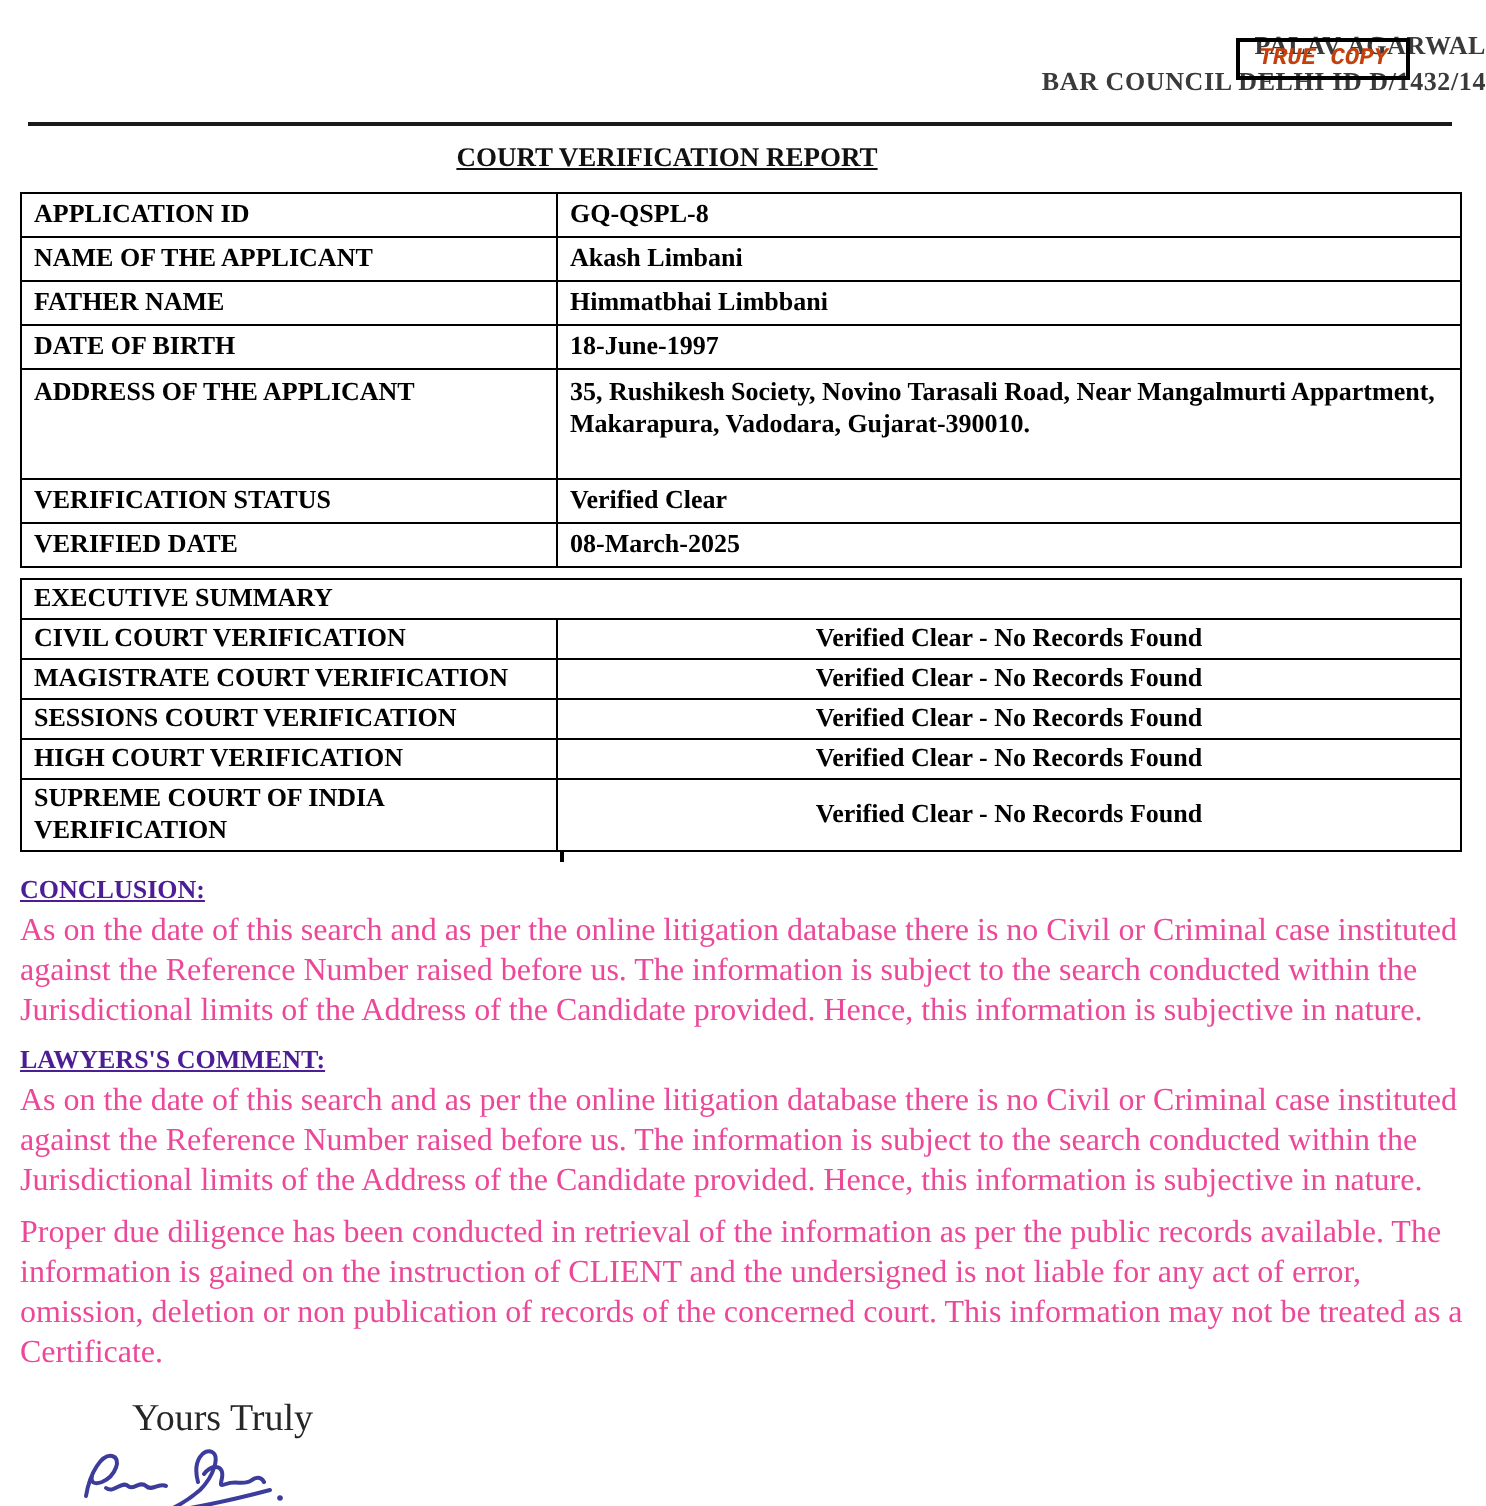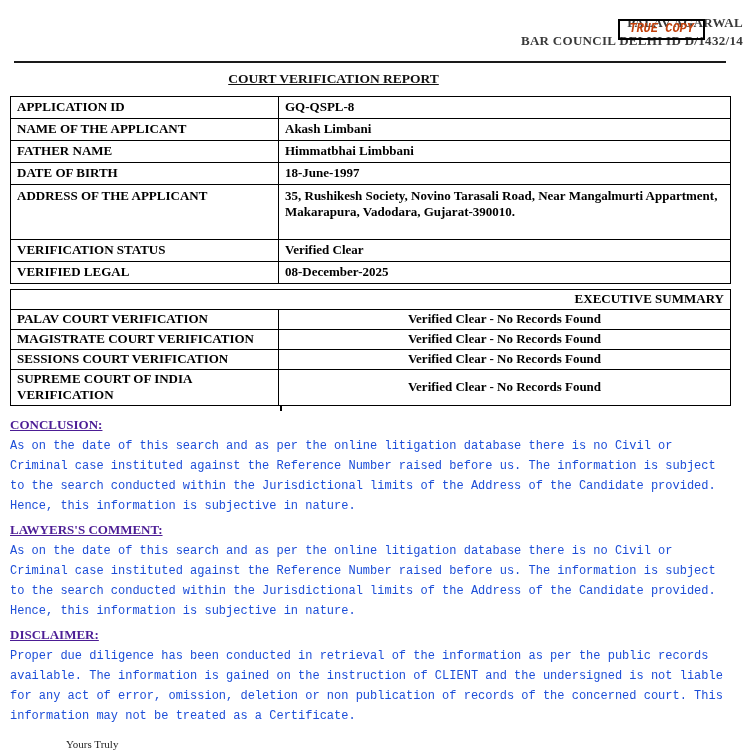--- a/index.html
+++ b/index.html
@@ -44,35 +44,34 @@
   td{
     border:1.5px solid #000;
     padding:2px 6px 3px 6px;
     font-size:13px;font-weight:bold;color:#000;
     vertical-align:middle;
     overflow:hidden;
   }
   col.c1{width:268px;}
   .detail-table td.val{font-weight:bold;}
   tr.tall td{height:48px;vertical-align:top;padding-top:3px;}
-  .sum-head{text-align:right;height:16px;}
+  .sum-head{text-align:left;height:16px;}
   .summary-table td{padding:1px 6px 2px 6px;}
   .summary-table td.val{text-align:center;}
   .tick{width:2px;height:5px;background:#000;margin:0 0 0 280px;}
   
   .sec{margin:6px 12px 0 10px;}
   .sec-head{font-size:13px;font-weight:bold;color:#4c1d95;}
   .sec p{
     margin:3px 0 0 0;
-    font-size:12px;line-height:20px;color:#1d4ed8;
+    font-size:16px;line-height:20px;color:#ec4899;
     width:723px;
-    font-family:Liberation Mono, monospace;
   }
   
-  .salutation{margin:12px 0 0 66px;font-size:11px;color:#262626;}
+  .salutation{margin:12px 0 0 66px;font-size:19px;color:#262626;}
   .signature-wrap{margin:1px 0 0 36px;height:44px;}
 </style>
 </head>
 <body>
 
 <div class="page">
 
   <div class="true-copy">TRUE COPY</div>
 
   <header class="letterhead">
@@ -110,45 +109,49 @@
       </tr>
       <tr class="tall">
         <td class="lbl">ADDRESS OF THE APPLICANT</td>
         <td class="val">35, Rushikesh Society, Novino Tarasali Road, Near Mangalmurti Appartment, Makarapura, Vadodara, Gujarat-390010.</td>
       </tr>
       <tr>
         <td class="lbl">VERIFICATION STATUS</td>
         <td class="val">Verified Clear</td>
       </tr>
       <tr>
-        <td class="lbl">VERIFIED LEGAL</td>
-        <td class="val">08-December-2025</td>
+        <td class="lbl">VERIFIED DATE</td>
+        <td class="val">08-March-2025</td>
       </tr>
     </tbody>
   </table>
 
   <table class="summary-table">
     <colgroup>
         <col class="c1">
         <col>
       </colgroup>
     <tbody>
       <tr>
         <td class="sum-head" colspan="2">EXECUTIVE SUMMARY</td>
       </tr>
       <tr>
-        <td class="lbl">PALAV COURT VERIFICATION</td>
+        <td class="lbl">CIVIL COURT VERIFICATION</td>
         <td class="val">Verified Clear - No Records Found</td>
       </tr>
       <tr>
         <td class="lbl">MAGISTRATE COURT VERIFICATION</td>
         <td class="val">Verified Clear - No Records Found</td>
       </tr>
       <tr>
         <td class="lbl">SESSIONS COURT VERIFICATION</td>
+        <td class="val">Verified Clear - No Records Found</td>
+      </tr>
+      <tr>
+        <td class="lbl">HIGH COURT VERIFICATION</td>
         <td class="val">Verified Clear - No Records Found</td>
       </tr>
       <tr>
         <td class="lbl">SUPREME COURT OF INDIA VERIFICATION</td>
         <td class="val">Verified Clear - No Records Found</td>
       </tr>
     </tbody>
   </table>
   <div class="tick"></div>
 
@@ -156,21 +159,20 @@
     <div class="sec-head"><span class="u">CONCLUSION:</span></div>
     <p>As on the date of this search and as per the online litigation database there is no Civil or Criminal case instituted against the Reference Number raised before us. The information is subject to the search conducted within the Jurisdictional limits of the Address of the Candidate provided. Hence, this information is subjective in nature.</p>
   </section>
 
   <section class="sec">
     <div class="sec-head"><span class="u">LAWYERS'S COMMENT:</span></div>
     <p>As on the date of this search and as per the online litigation database there is no Civil or Criminal case instituted against the Reference Number raised before us. The information is subject to the search conducted within the Jurisdictional limits of the Address of the Candidate provided. Hence, this information is subjective in nature.</p>
   </section>
 
   <section class="sec">
-    <div class="sec-head"><span class="u">DISCLAIMER:</span></div>
     <p>Proper due diligence has been conducted in retrieval of the information as per the public records available. The information is gained on the instruction of CLIENT and the undersigned is not liable for any act of error, omission, deletion or non publication of records of the concerned court. This information may not be treated as a Certificate.</p>
   </section>
 
   <div class="salutation">Yours Truly</div>
 
   <div class="signature-wrap">
     <svg width="112" height="44" viewBox="0 0 112 44">
       <g fill="none" stroke-width="2" stroke-linecap="round" stroke-linejoin="round" stroke="#3c3c9c">
 
         <path d="M7,26 C9,14 15,5 20,6 C25,7 22,16 15,19 C11,20.5 9,19 10,16"></path>

